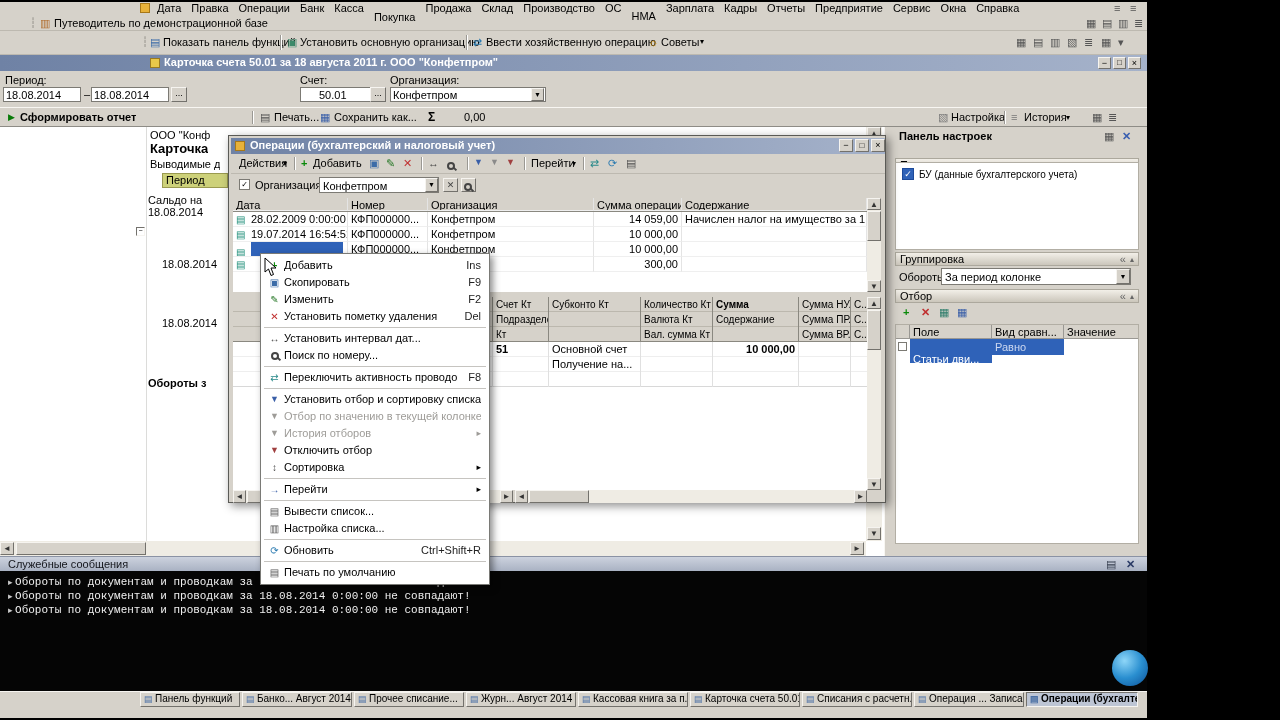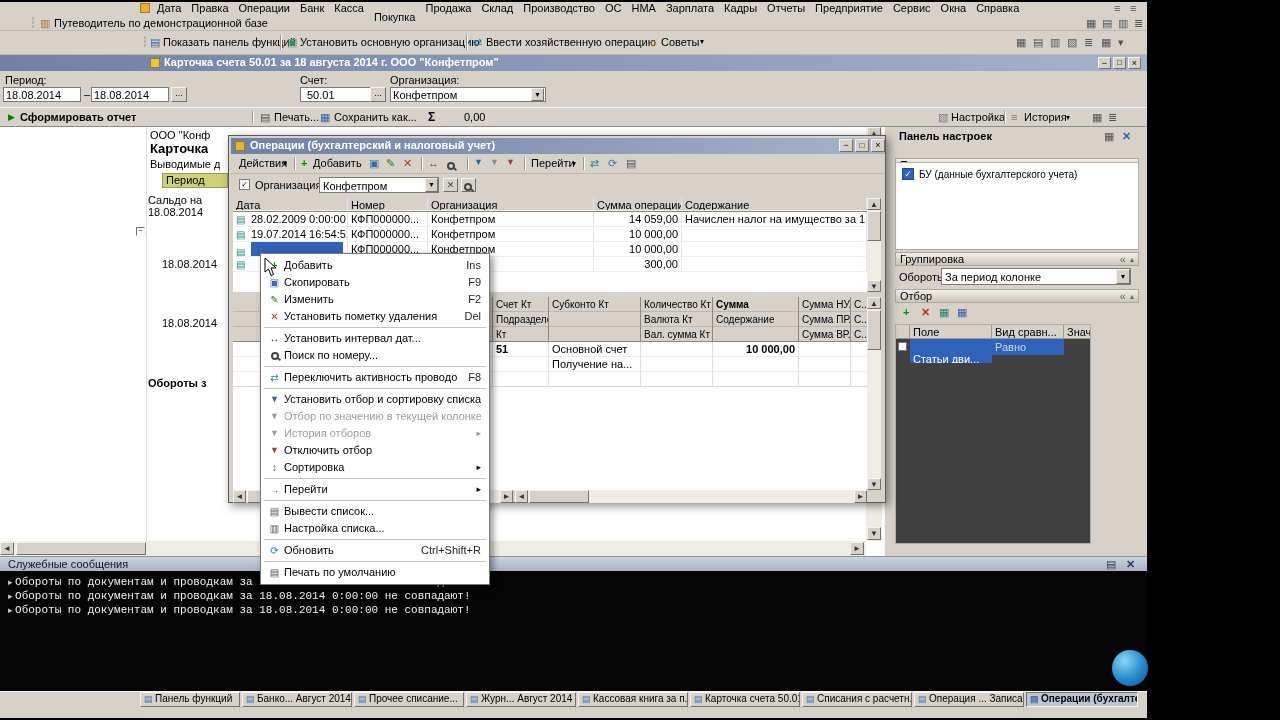--- a/index.html
+++ b/index.html
@@ -65,21 +65,21 @@
       <span style="padding:0 5px">Дата</span>
       <span style="padding:0 5px">Правка</span>
       <span style="padding:0 5px">Операции</span>
       <span style="padding:0 5px">Банк</span>
       <span style="padding:0 5px">Касса</span>
       <span style="padding:9px 5px">Покупка</span>
       <span style="padding:0 5px">Продажа</span>
       <span style="padding:0 5px">Склад</span>
       <span style="padding:0 5px">Производство</span>
       <span style="padding:0 5px">ОС</span>
-      <span style="padding:0 5px">НМА</span>
+      <span style="padding:8px 5px">НМА</span>
       <span style="padding:0 5px">Зарплата</span>
       <span style="padding:0 5px">Кадры</span>
       <span style="padding:0 5px">Отчеты</span>
       <span style="padding:0 5px">Предприятие</span>
       <span style="padding:0 5px">Сервис</span>
       <span style="padding:0 5px">Окна</span>
       <span style="padding:0 5px">Справка</span>
     </div>
     <span class="abs" style="left:1114px;top:0;color:#555">≡</span>
     <span class="abs" style="left:1130px;top:0;color:#555">≡</span>
@@ -112,34 +112,34 @@
     <span class="abs ico" style="left:1033px;top:5px;color:#555">▤</span>
     <span class="abs ico" style="left:1050px;top:5px;color:#555">▥</span>
     <span class="abs ico" style="left:1067px;top:5px;color:#555">▧</span>
     <span class="abs ico" style="left:1084px;top:5px;color:#555">≣</span>
     <span class="abs ico" style="left:1101px;top:5px;color:#555">▦</span>
     <span class="abs ico" style="left:1118px;top:5px;color:#555">▾</span>
   </div>
 
   <div class="abs tb" style="left:0;top:55px;width:1147px;height:16px">
     <span class="abs ico" style="left:150px;top:3px;width:10px;height:10px;background:#e8c84a;border:1px solid #9a7a20"></span>
-    <span class="abs nw b" style="left:164px;top:1px;max-width:700px">Карточка счета 50.01 за 18 августа 2014 г. ООО "Конфетпром"</span>
+    <span class="abs nw b" style="left:164px;top:1px;max-width:700px">Карточка счета 50.01 за 18 августа 2011 г. ООО "Конфетпром"</span>
     <span class="abs btn3 ico" style="left:1098px;top:2px;width:13px;height:12px;font-size:9px;line-height:10px;color:#000">−</span>
     <span class="abs btn3 ico" style="left:1113px;top:2px;width:13px;height:12px;font-size:8px;line-height:10px;color:#000">□</span>
     <span class="abs btn3 ico" style="left:1128px;top:2px;width:13px;height:12px;font-size:9px;line-height:10px;color:#000">×</span>
   </div>
 
   <div class="abs chrome" style="left:0;top:71px;width:1147px;height:36px">
     <span class="abs" style="left:5px;top:3px">Период:</span>
     <div class="abs in nw" style="left:3px;top:16px;width:78px;height:15px;padding:1px 2px">18.08.2014</div>
     <span class="abs" style="left:84px;top:17px">–</span>
     <div class="abs in nw" style="left:91px;top:16px;width:78px;height:15px;padding:1px 2px">18.08.2014</div>
     <div class="abs btn3 ico" style="left:171px;top:16px;width:16px;height:15px;font-size:9px;line-height:11px">...</div>
     <span class="abs" style="left:300px;top:3px">Счет:</span>
-    <div class="abs in nw" style="left:300px;top:16px;width:81px;height:15px;padding:1px 6px">50.01</div>
+    <div class="abs in nw" style="left:300px;top:16px;width:81px;height:15px;padding:1px 18px">50.01</div>
     <div class="abs btn3 ico" style="left:370px;top:16px;width:16px;height:15px;font-size:9px;line-height:11px">...</div>
     <span class="abs" style="left:390px;top:3px">Организация:</span>
     <div class="abs in nw" style="left:390px;top:16px;width:156px;height:15px;padding:1px 2px">Конфетпром</div>
     <span class="abs btn3 ico" style="left:531px;top:17px;width:13px;height:13px;font-size:7px;line-height:11px">▼</span>
   </div>
 
   <div class="abs chrome" style="left:0;top:107px;width:1147px;height:20px;border-top:1px solid #f8f6f2;border-bottom:1px solid #8e8c86">
     <span class="abs" style="left:8px;top:4px;color:#087a08;font-size:9px">▶</span>
     <span class="abs b nw" style="left:20px;top:3px">Сформировать отчет</span>
     <span class="sep" style="left:252px;top:3px;height:13px"></span>
@@ -209,21 +209,21 @@
   <div class="abs pbar" style="left:895px;top:289px;width:244px;height:14px">
     <span class="nw" style="flex:1">Отбор</span>
     <span style="color:#666">«</span>
     <span style="color:#666;font-size:8px;margin-left:4px">▴</span>
   </div>
   <span class="abs ico b" style="left:903px;top:306px;color:#0a8a0a">+</span>
   <span class="abs ico b" style="left:921px;top:306px;color:#c03030">✕</span>
   <span class="abs ico" style="left:939px;top:306px;color:#2e7d6b">▦</span>
   <span class="abs ico" style="left:957px;top:306px;color:#3a5fa8">▦</span>
 
-  <div class="abs" style="left:895px;top:324px;width:196px;height:220px;background:#404040;border:1px solid #b2aea4">
+  <div class="abs" style="left:895px;top:324px;width:244px;height:220px;background:#ffffff;border:1px solid #b2aea4">
     <div style="display:flex;height:14px;line-height:14px">
       <div style="width:14px;background:#d6d2ca;border-right:1px solid #9a9893;border-bottom:1px solid #9a9893"></div>
       <div class="nw" style="width:82px;background:#d6d2ca;border-right:1px solid #9a9893;border-bottom:1px solid #9a9893;padding:0 3px">Поле</div>
       <div class="nw" style="width:72px;background:#d6d2ca;border-right:1px solid #9a9893;border-bottom:1px solid #9a9893;padding:0 3px">Вид сравн...</div>
       <div class="nw" style="flex:1;background:#d6d2ca;border-bottom:1px solid #9a9893;padding:0 3px">Значение</div>
     </div>
     <div style="display:flex;height:16px;line-height:16px">
       <div style="width:14px;position:relative">
         <span class="abs in" style="left:2px;top:3px;width:9px;height:9px"></span>
       </div>

